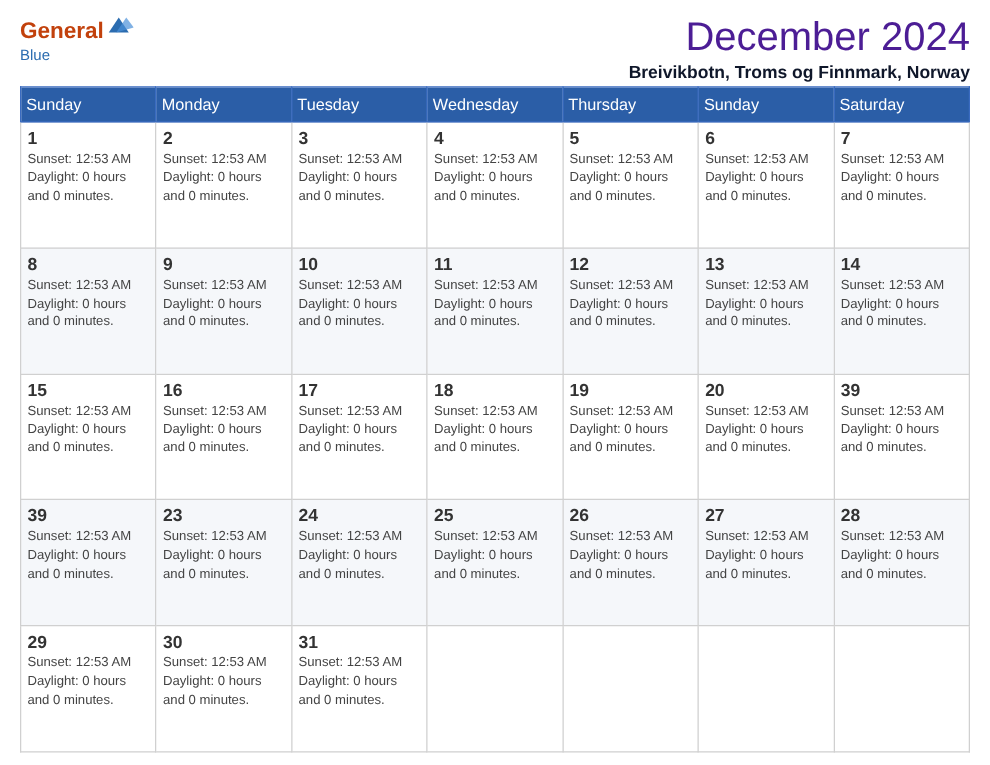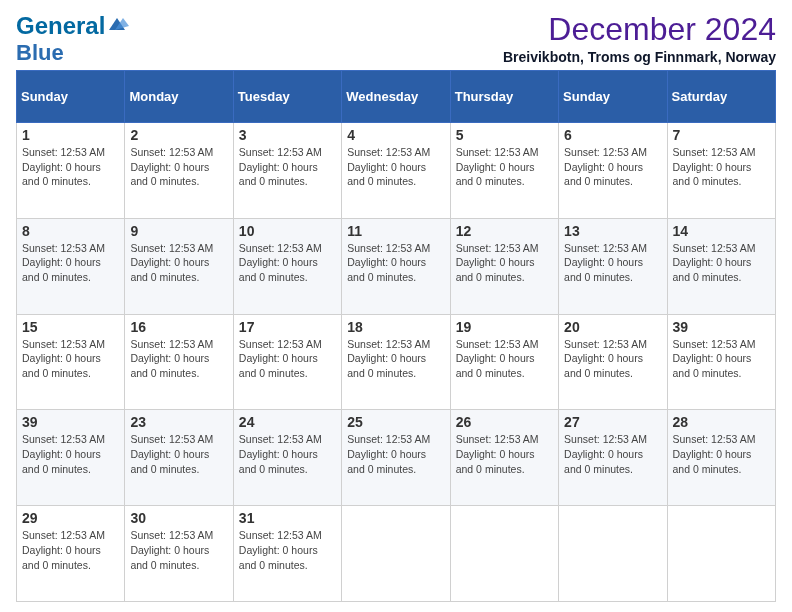--- a/index.html
+++ b/index.html
@@ -22,27 +22,27 @@
       justify-content: space-between;
       align-items: flex-start;
       margin-bottom: 4px;
     }
     .logo {
       display: flex;
       align-items: center;
       gap: 4px;
     }
     .logo-text-general {
-      font-size: 24px;
+      font-size: 18px;
       font-weight: bold;
-      color: #0369a1;
+      color: #c2410c;
     }
     .logo-text-blue {
-      font-size: 22px;
-      font-weight: bold;
+      font-size: 12px;
+      font-weight: normal;
       color: #2b6cb0;
     }
     .logo-icon {
       width: 24px;
       height: 18px;
     }
     .title-block {
       text-align: right;
     }
     .month-year {
@@ -61,22 +61,22 @@
       flex: 1;
       border: 1px solid #ccc;
       border-collapse: collapse;
       width: 100%;
       table-layout: fixed;
     }
     .calendar th {
       background: #2b5ea7;
       color: #fff;
       font-size: 13px;
-      font-weight: bold;
-      padding: 18px 4px;
+      font-weight: normal;
+      padding: 6px 4px;
       text-align: left;
       border: 1px solid #3a6bc0;
     }
     .calendar td {
       vertical-align: top;
       border: 1px solid #d0d0d0;
       padding: 4px 5px;
       font-size: 11px;
       color: #333;
       height: 82px;

